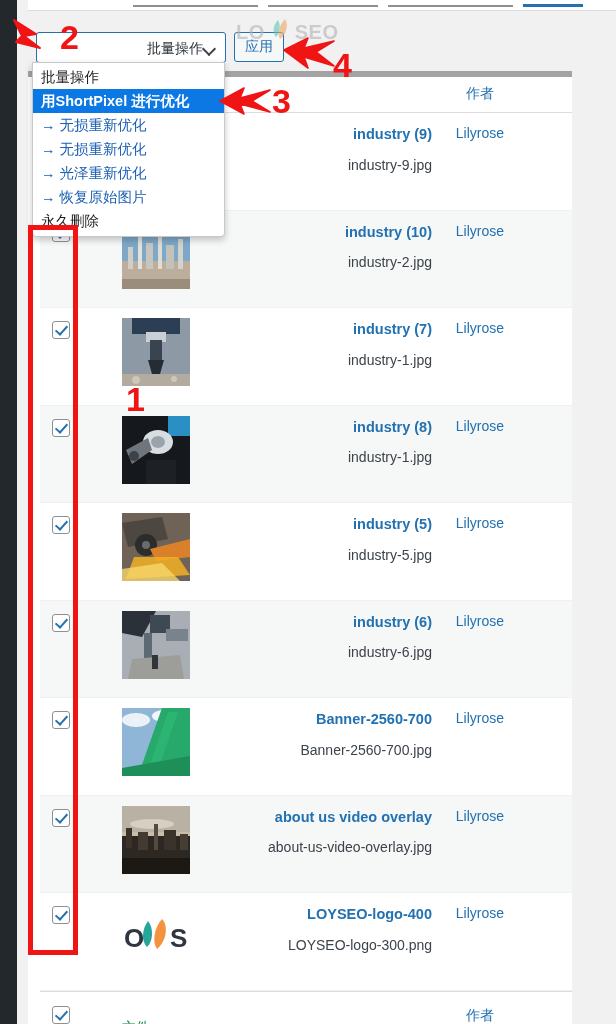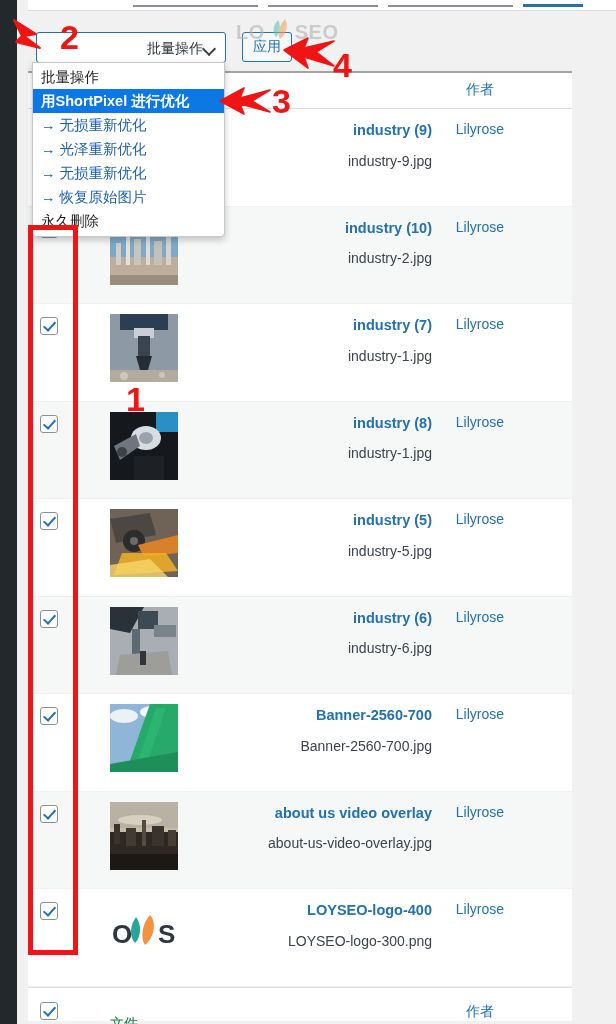--- a/index.html
+++ b/index.html
@@ -76,21 +76,20 @@
 
   .apply-btn {
     position: absolute; left: 206px; top: 21px;
     height: 30px; padding: 8px 10px;
     background: #f6f7f7;
     border: 1px solid #2271b1;
     border-radius: 3px;
     color: #2271b1; font-size: 14px;
     display: flex; align-items: center; justify-content: center;
     cursor: pointer;
-    margin-left: 8px;
   }
 
   
   .dropdown {
     position: absolute; left: 32px; top: 62px;
     width: 193px;
     background: #ffffff;
     border: 1px solid #c8c8c8;
     border-radius: 0 0 4px 4px;
     box-shadow: 0 3px 7px rgba(0,0,0,.22);
@@ -111,21 +110,22 @@
     background: #0b78e3;
     color: #ffffff;
     font-weight: bold;
   }
 
   
   .table {
     position: absolute; left: 28px; top: 71px;
     width: 544px;
     background: #ffffff;
-    border-top: 2px solid #a3a3a3;
+    border-top: 6px solid #a3a3a3;
+    padding-left: 12px;
   }
   .thead {
     height: 36px;
     background: #ffffff;
     border-bottom: 1px solid #dcdcde;
     position: relative;
   }
   .th-author {
     position: absolute; right: 78px; top: 8px;
     font-size: 14px; color: #2271b1;
@@ -476,24 +476,24 @@
         <div class="dd-item">
           <span>批量操作</span>
         </div>
         <div class="dd-item highlight">
           <span>用ShortPixel 进行优化</span>
         </div>
         <div class="dd-item link">
           <span>→ 无损重新优化</span>
         </div>
         <div class="dd-item link">
+          <span>→ 无损重新优化</span>
+        </div>
+        <div class="dd-item link">
           <span>→ 光泽重新优化</span>
-        </div>
-        <div class="dd-item link">
-          <span>→ 无损重新优化</span>
         </div>
         <div class="dd-item link">
           <span>→ 恢复原始图片</span>
         </div>
         <div class="dd-item">
           <span>永久删除</span>
         </div>
       </div>
   </div>
 

